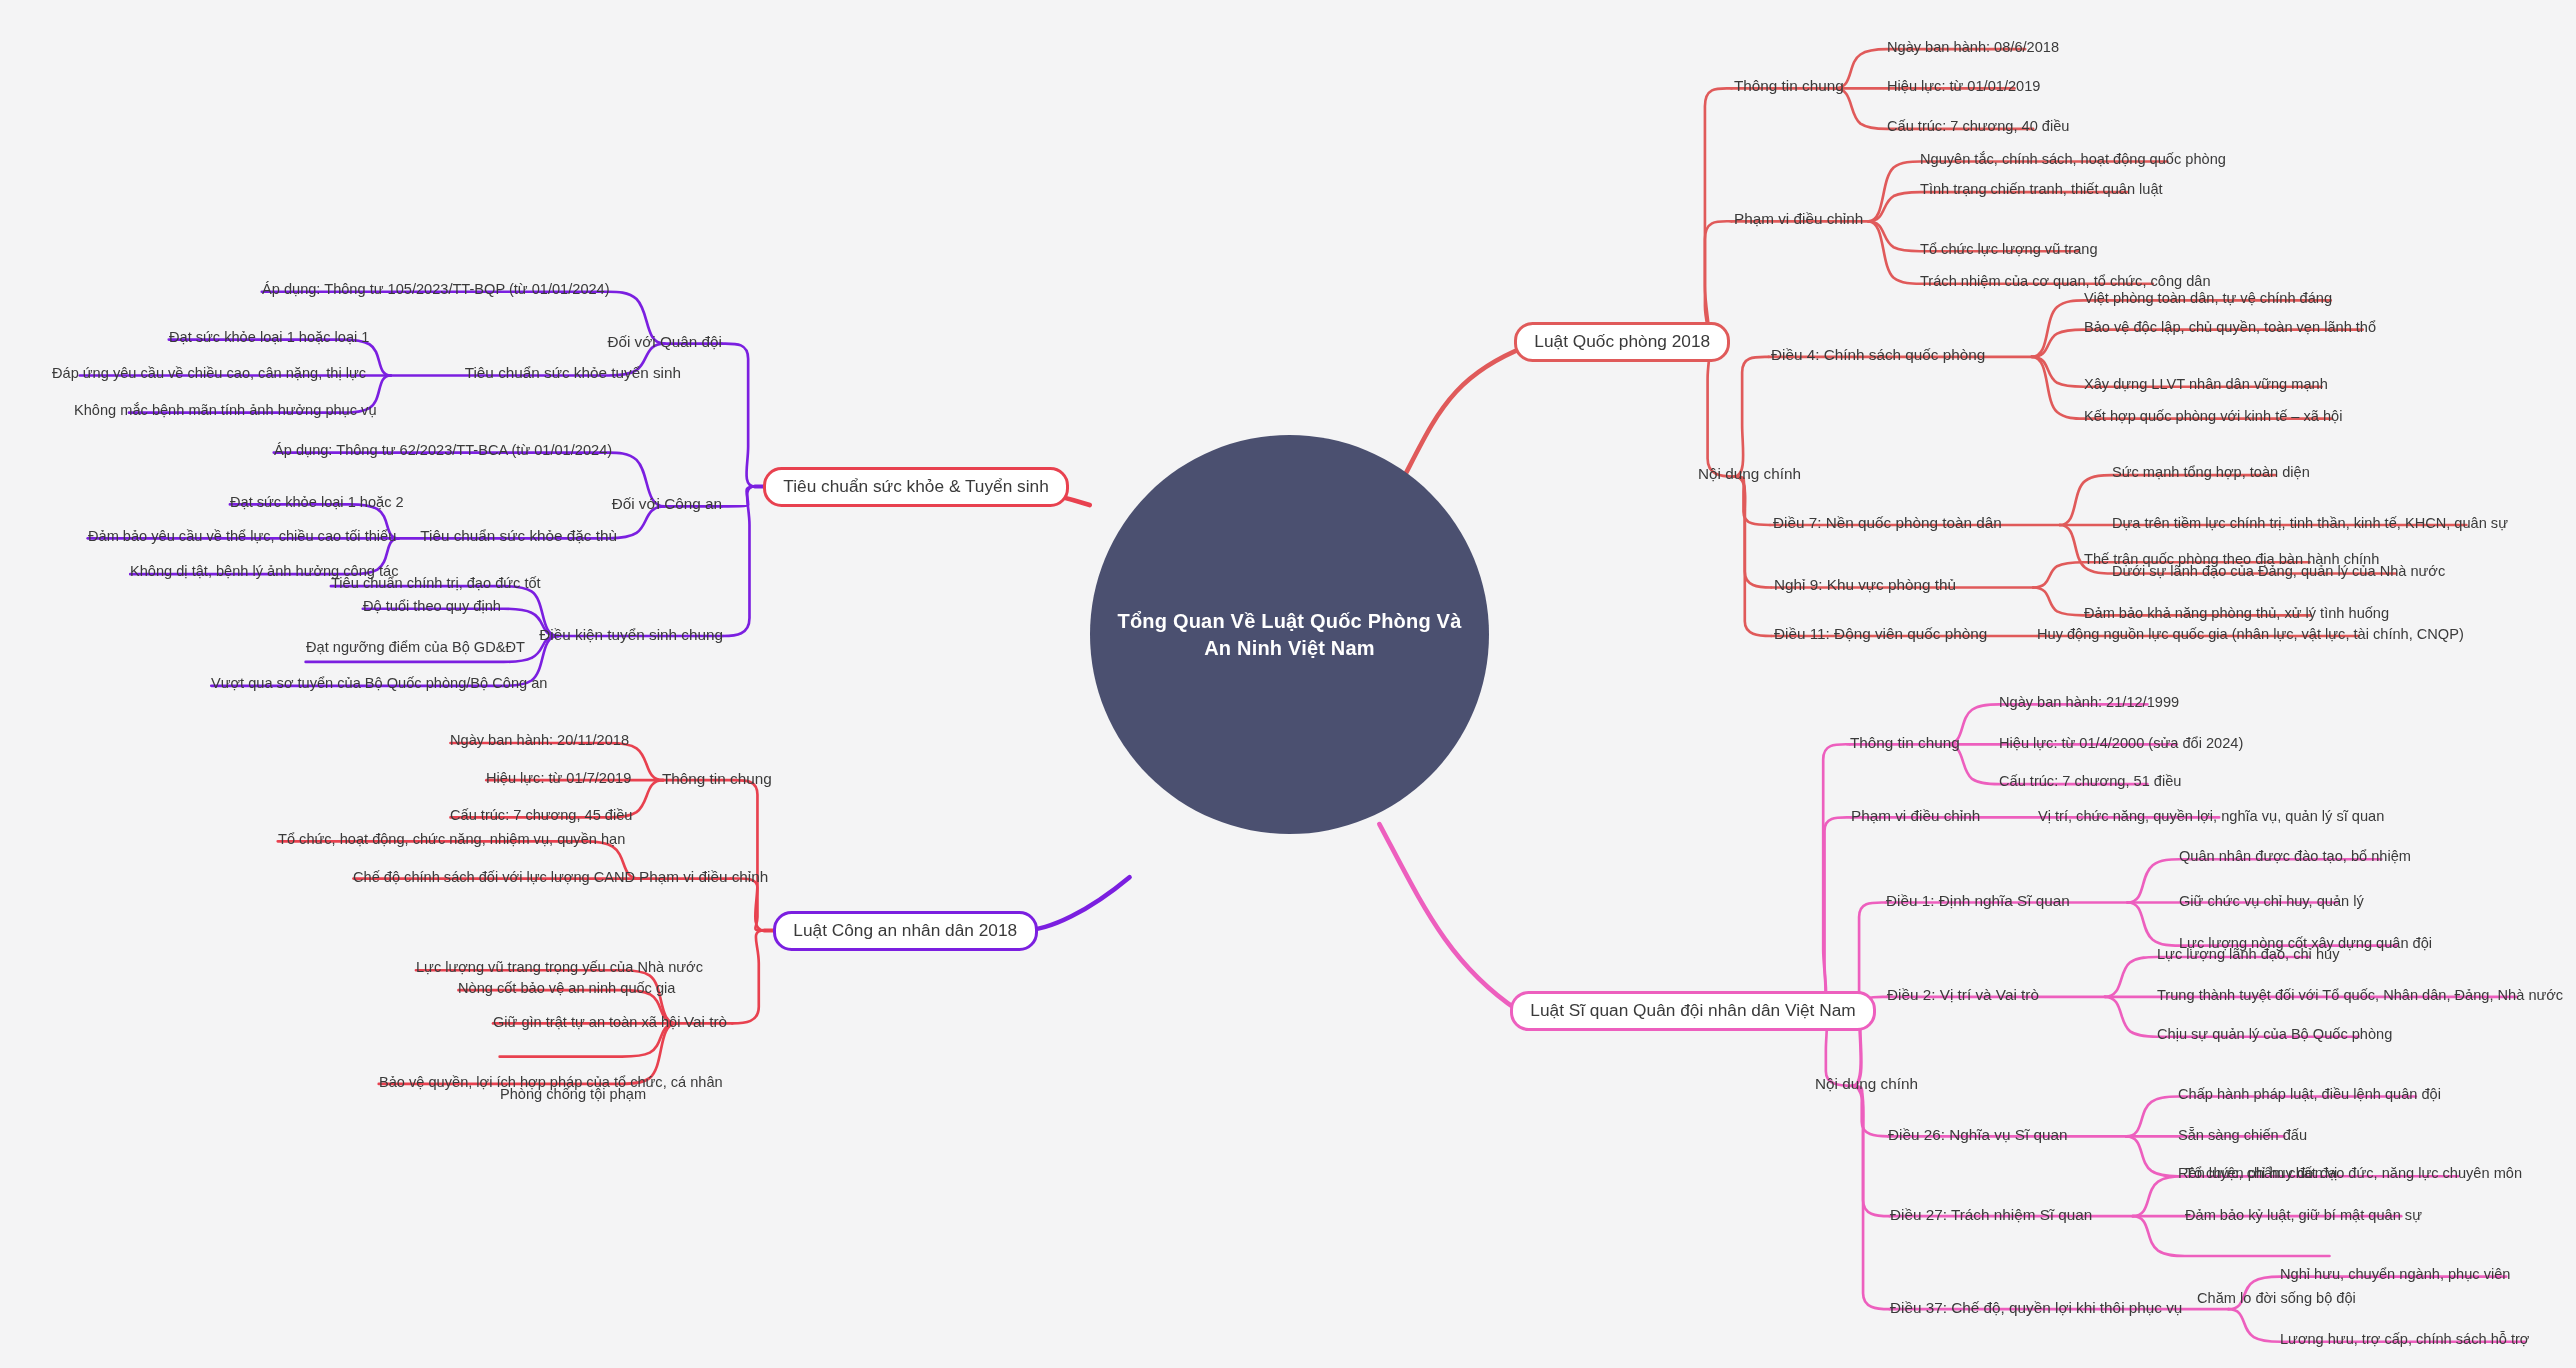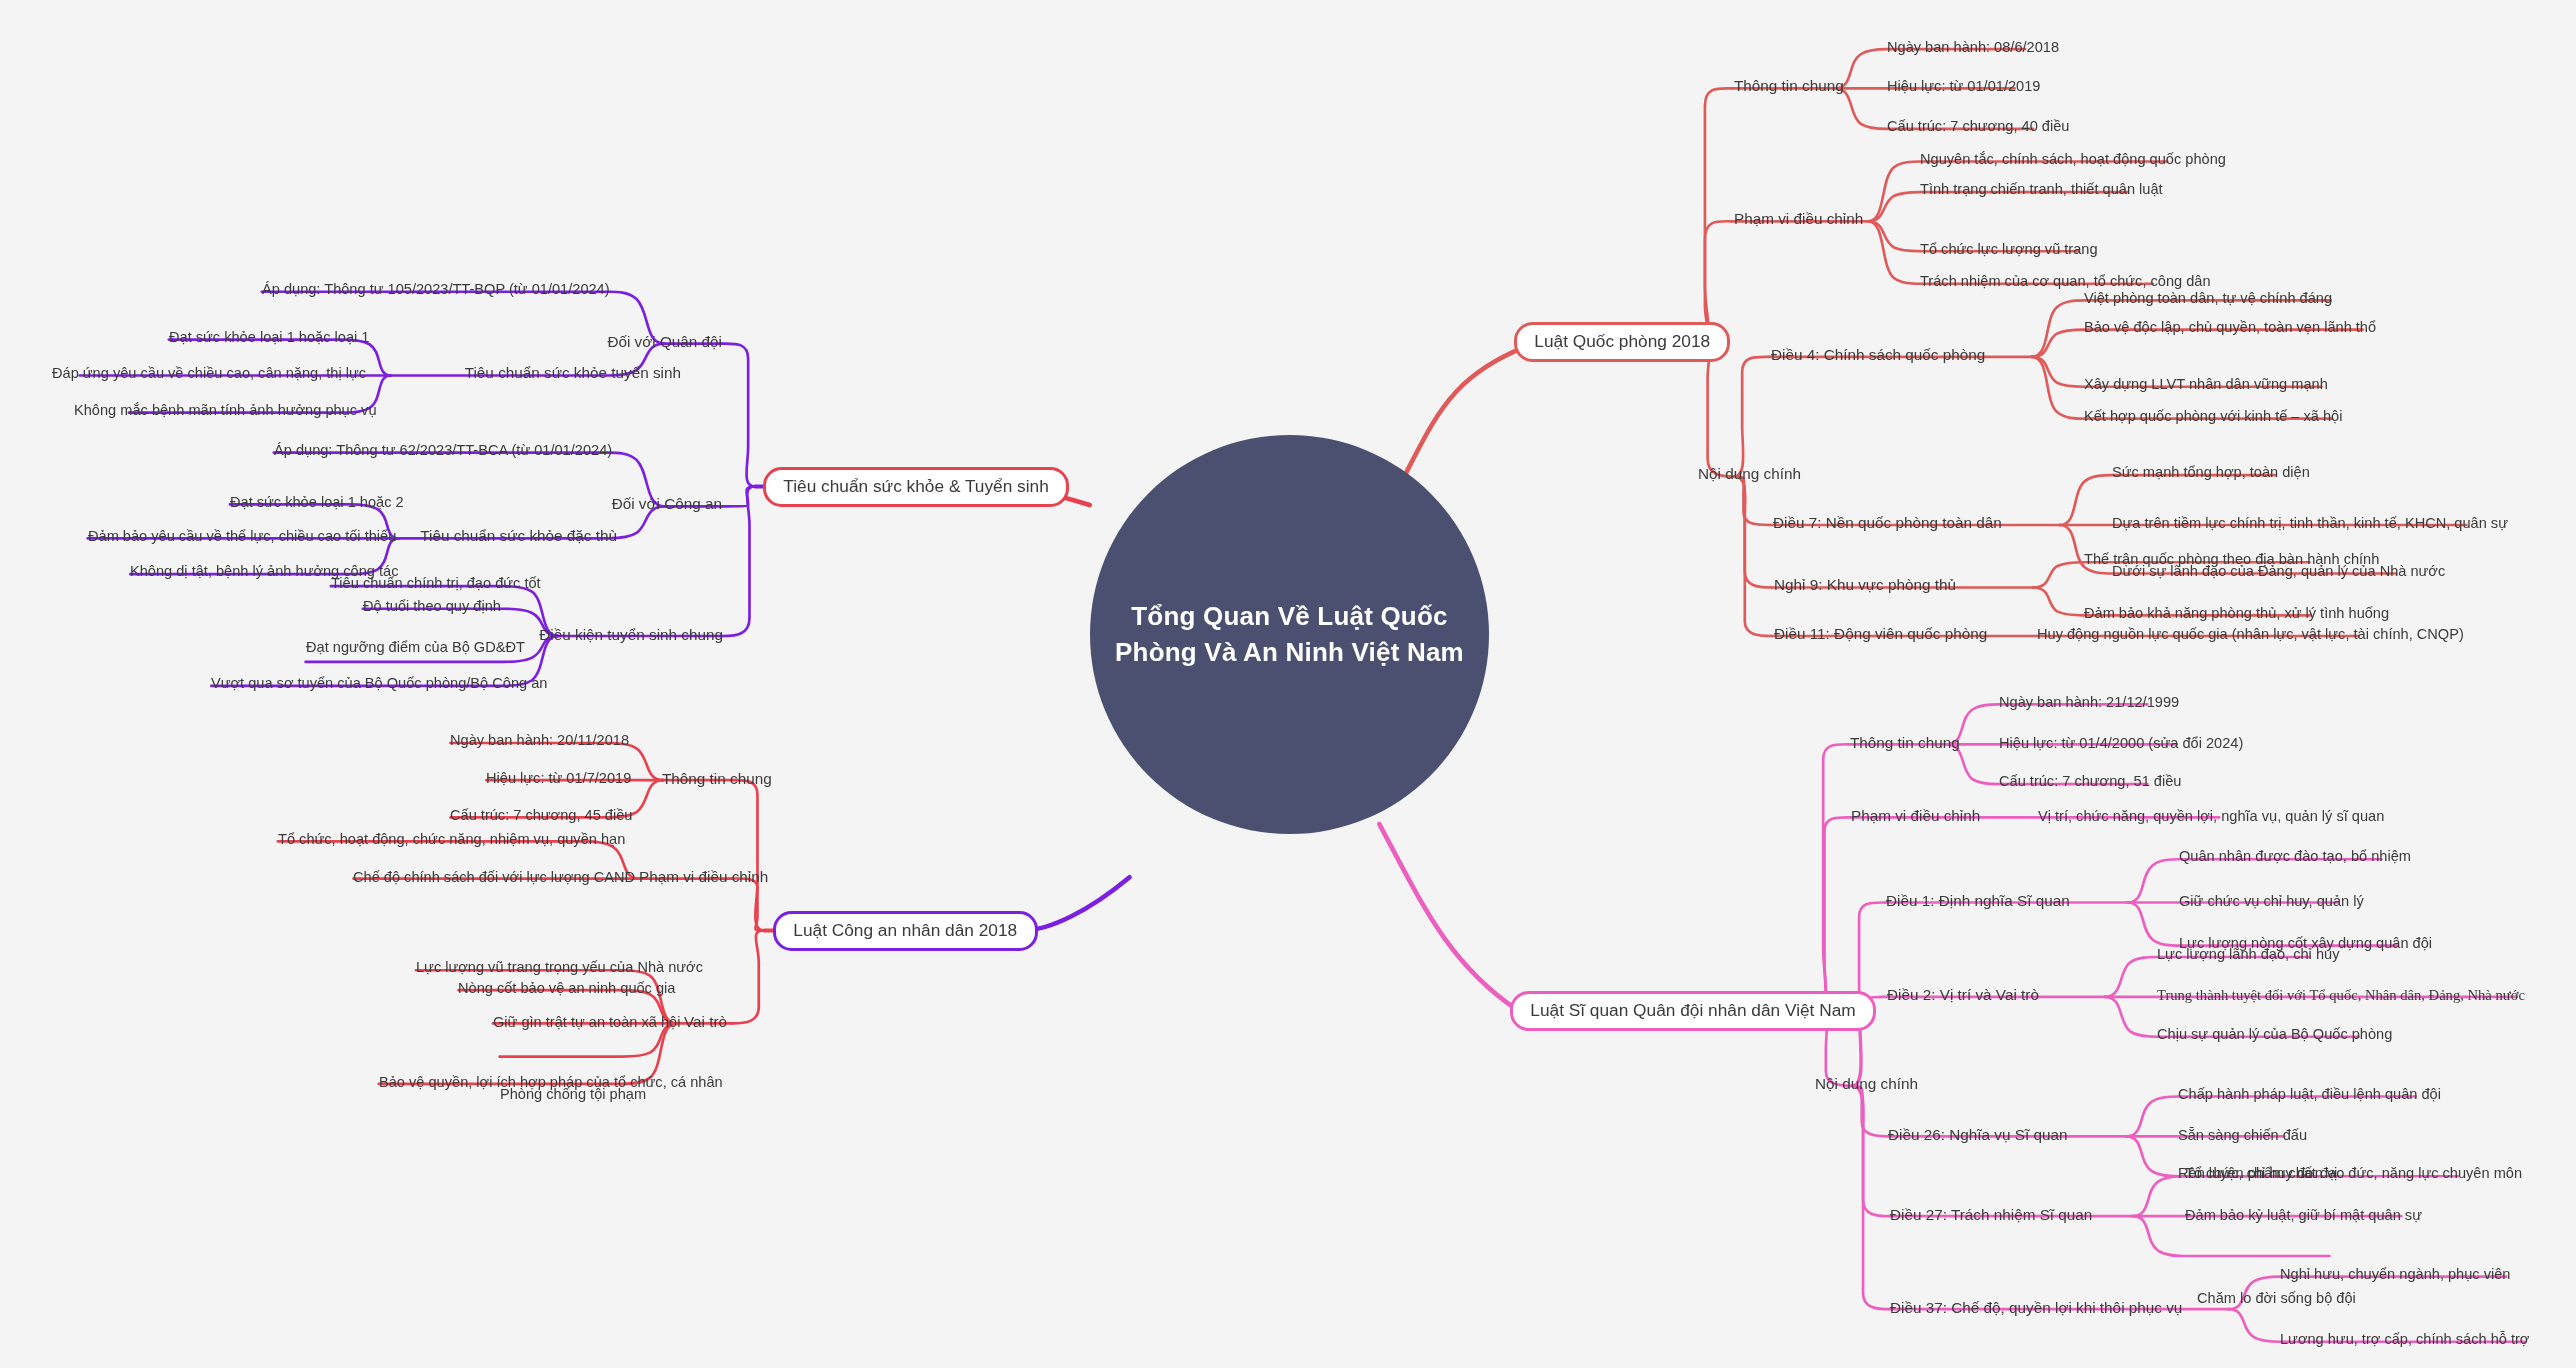--- a/index.html
+++ b/index.html
@@ -18,21 +18,21 @@
     position:absolute;
     left:1090px;top:435px;
     width:399px;height:399px;
     border-radius:50%;
     background:#4b5070;
     display:flex;align-items:center;justify-content:center;
     text-align:center;
   }
   .center-label{
     color:#ffffff;
-    font-size:26px;
+    font-size:20px;
     font-weight:bold;
     line-height:1.35;
     letter-spacing:0.2px;
     width:88%;
   }
 
   
   .pill{
     position:absolute;
     background:#ffffff;
@@ -293,21 +293,21 @@
 
   <div class="lbl l2" style="left:1815px;top:1076px;">Nội dung chính</div>
 
   <div class="lbl l2" style="left:1886px;top:893px;">Điều 1: Định nghĩa Sĩ quan</div>
   <div class="lbl l3" style="left:2179px;top:848px;">Quân nhân được đào tạo, bổ nhiệm</div>
   <div class="lbl l3" style="left:2179px;top:893px;">Giữ chức vụ chỉ huy, quản lý</div>
   <div class="lbl l3" style="left:2179px;top:935px;">Lực lượng nòng cốt xây dựng quân đội</div>
 
   <div class="lbl l2" style="left:1887px;top:987px;">Điều 2: Vị trí và Vai trò</div>
   <div class="lbl l3" style="left:2157px;top:946px;">Lực lượng lãnh đạo, chỉ huy</div>
-  <div class="lbl l3" style="left:2157px;top:987px;font-family:Liberation Serif, serif;">Trung thành tuyệt đối với Tổ quốc, Nhân dân, Đảng, Nhà nước</div>
+  <div class="lbl l3" style="left:2157px;top:987px;">Trung thành tuyệt đối với Tổ quốc, Nhân dân, Đảng, Nhà nước</div>
   <div class="lbl l3" style="left:2157px;top:1026px;">Chịu sự quản lý của Bộ Quốc phòng</div>
 
   <div class="lbl l2" style="left:1888px;top:1127px;">Điều 26: Nghĩa vụ Sĩ quan</div>
   <div class="lbl l3" style="left:2178px;top:1086px;">Chấp hành pháp luật, điều lệnh quân đội</div>
   <div class="lbl l3" style="left:2178px;top:1127px;">Sẵn sàng chiến đấu</div>
   <div class="lbl l3" style="left:2178px;top:1165px;">Rèn luyện phẩm chất đạo đức, năng lực chuyên môn</div>
 
   <div class="lbl l2" style="left:1890px;top:1207px;">Điều 27: Trách nhiệm Sĩ quan</div>
   <div class="lbl l3" style="left:2185px;top:1165px;">Tổ chức, chỉ huy đơn vị</div>
   <div class="lbl l3" style="left:2185px;top:1207px;">Đảm bảo kỷ luật, giữ bí mật quân sự</div>

